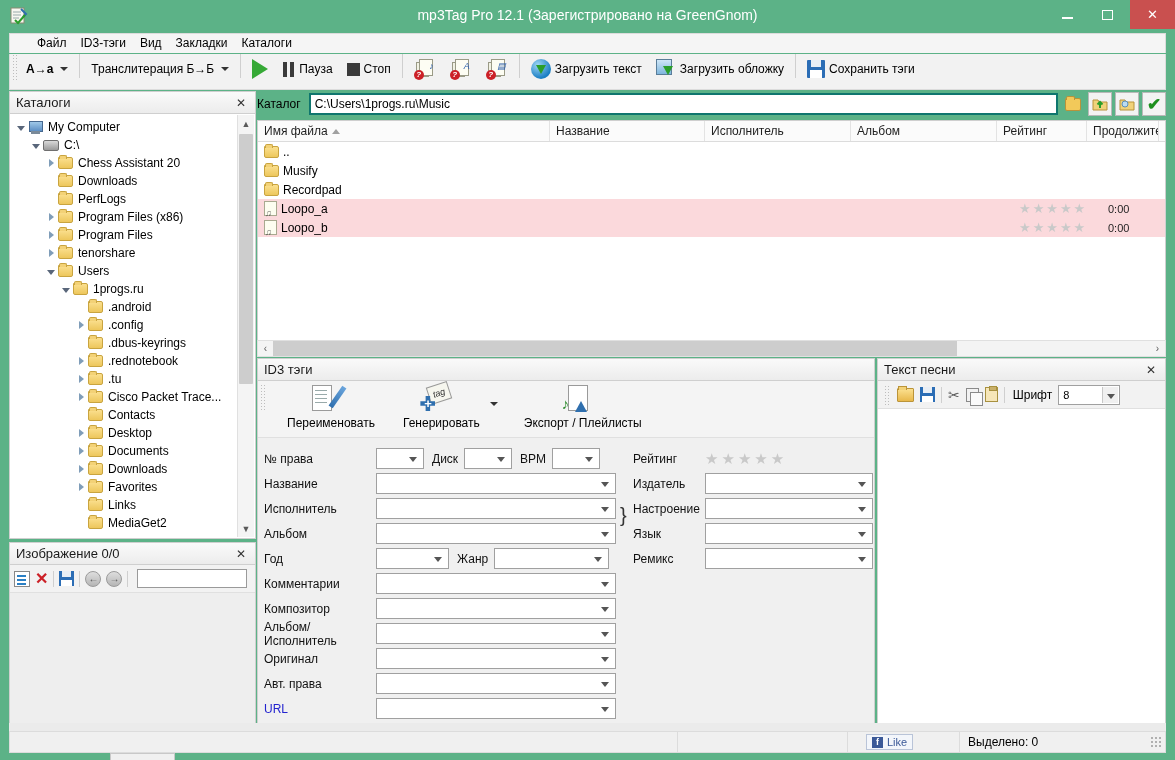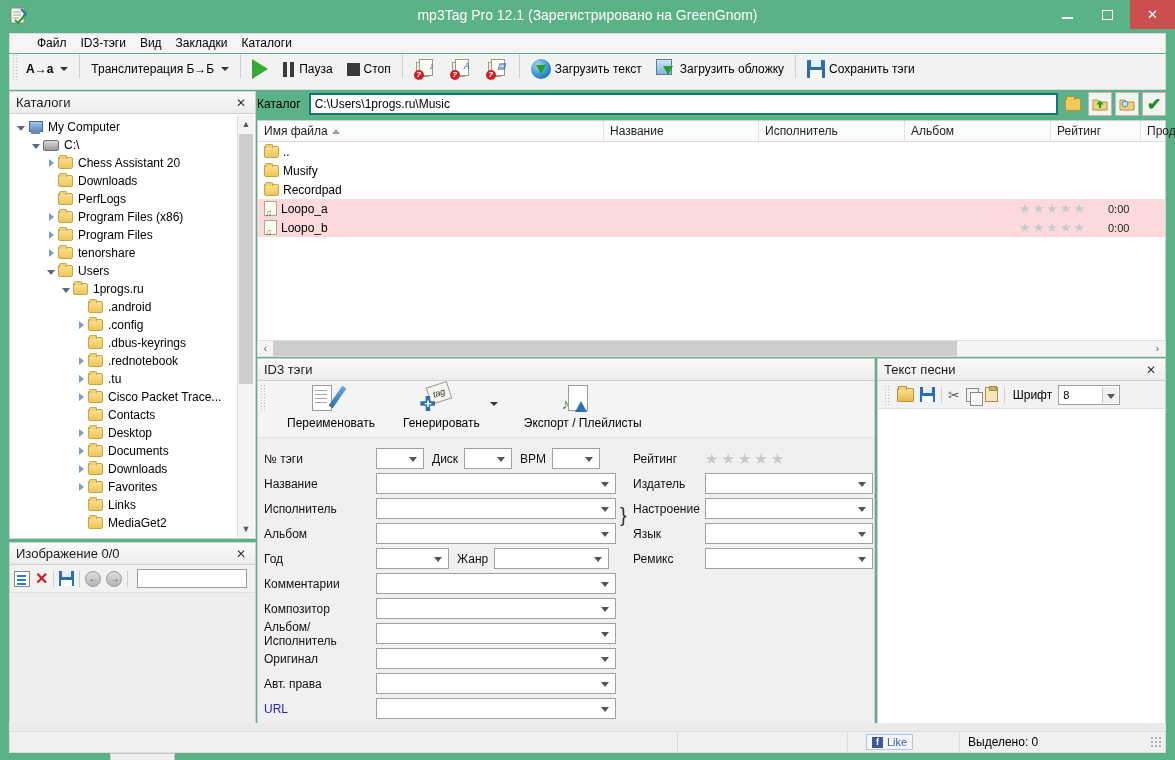--- a/index.html
+++ b/index.html
@@ -679,21 +679,21 @@
         <i class="ico-nav">←</i>
         <i class="ico-nav">→</i>
         <i class="mini-sep"></i>
         <input class="img-field" value="" style="">
       </div>
     </div>
   </div>
 
   <div class="filelist">
     <div class="fl-head" id="fl-head">
-        <div class="fl-th" style="width: 346px;"><span>Имя файла</span><i class="sortarrow"></i></div>
+        <div class="fl-th" style="width: 292px;"><span>Имя файла</span><i class="sortarrow"></i></div>
         <div class="fl-th" style="width: 155px;"><span>Название</span></div>
         <div class="fl-th" style="width: 146px;"><span>Исполнитель</span></div>
         <div class="fl-th" style="width: 146px;"><span>Альбом</span></div>
         <div class="fl-th" style="width: 90px;"><span>Рейтинг</span></div>
         <div class="fl-th" style="width: 72px;"><span>Продолжите</span></div>
       </div>
     <div id="fl-body">
         <div class="fl-row rowwrap">
           <div class="fl-name">
             <i class="folderico-s"></i>
@@ -767,21 +767,21 @@
               <i class="note">♪</i>
               <i class="arr"></i>
             </i>
           <span class="lbl">Экспорт / Плейлисты</span>
         </div>
       </div>
 
       <div class="fields">
 
         <div class="frow">
-          <span class="flabel">№ тэги</span>
+          <span class="flabel">№ права</span>
           <div class="fsel f-small"></div>
           <span class="inline-lbl">Диск</span>
           <div class="fsel f-small"></div>
           <span class="inline-lbl">BPM</span>
           <div class="fsel f-small"></div>
         </div>
         <div class="frow">
           <span class="flabel">Название</span>
           <div class="fsel f-wide"></div>
         </div>

